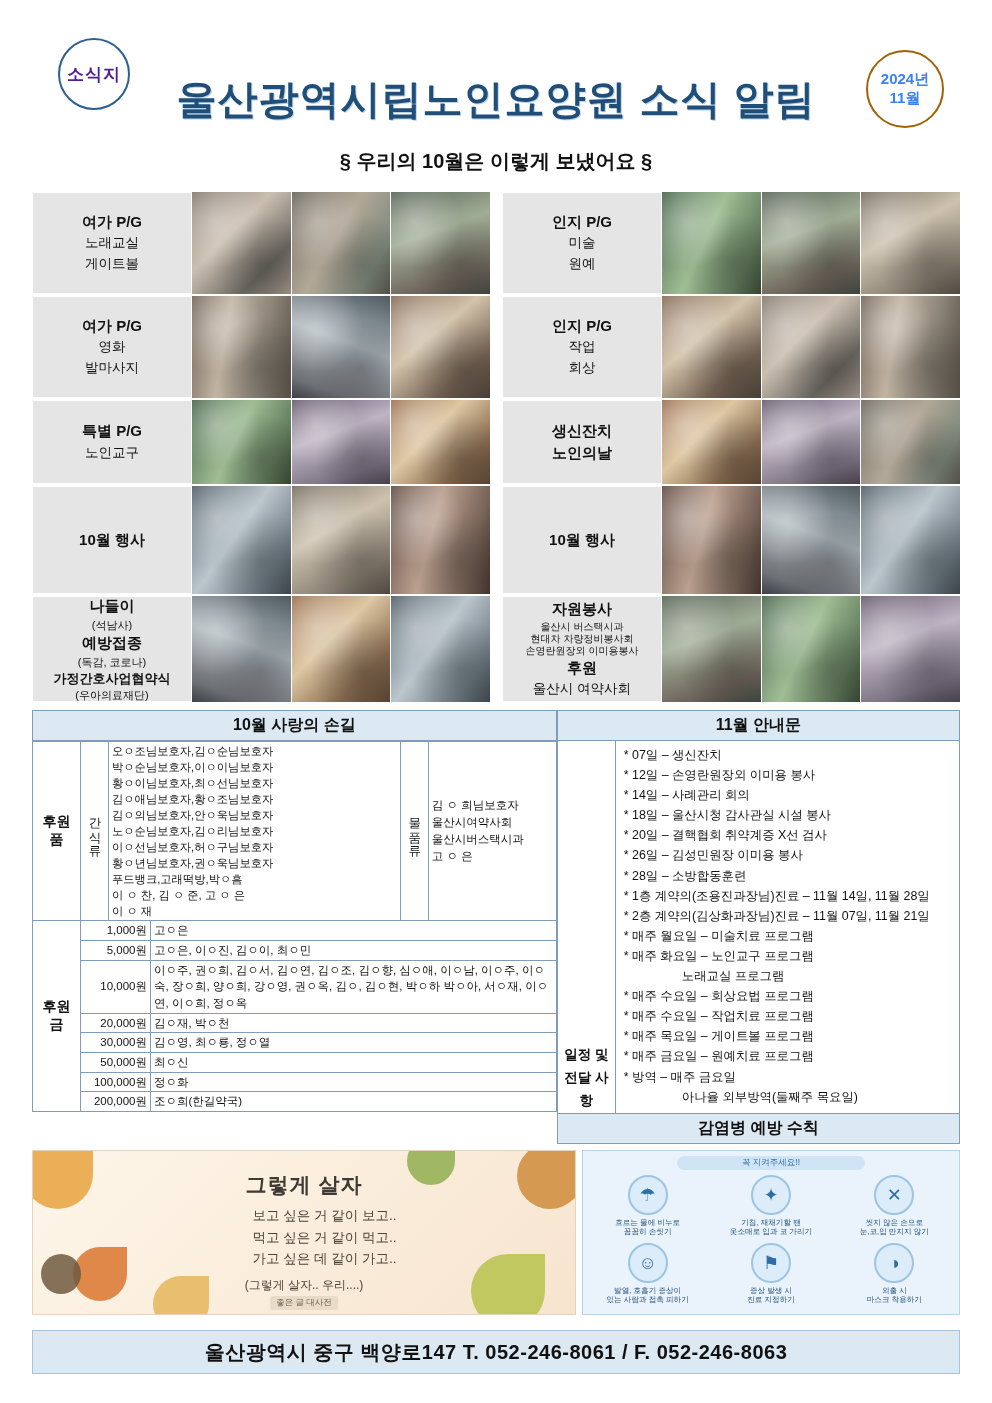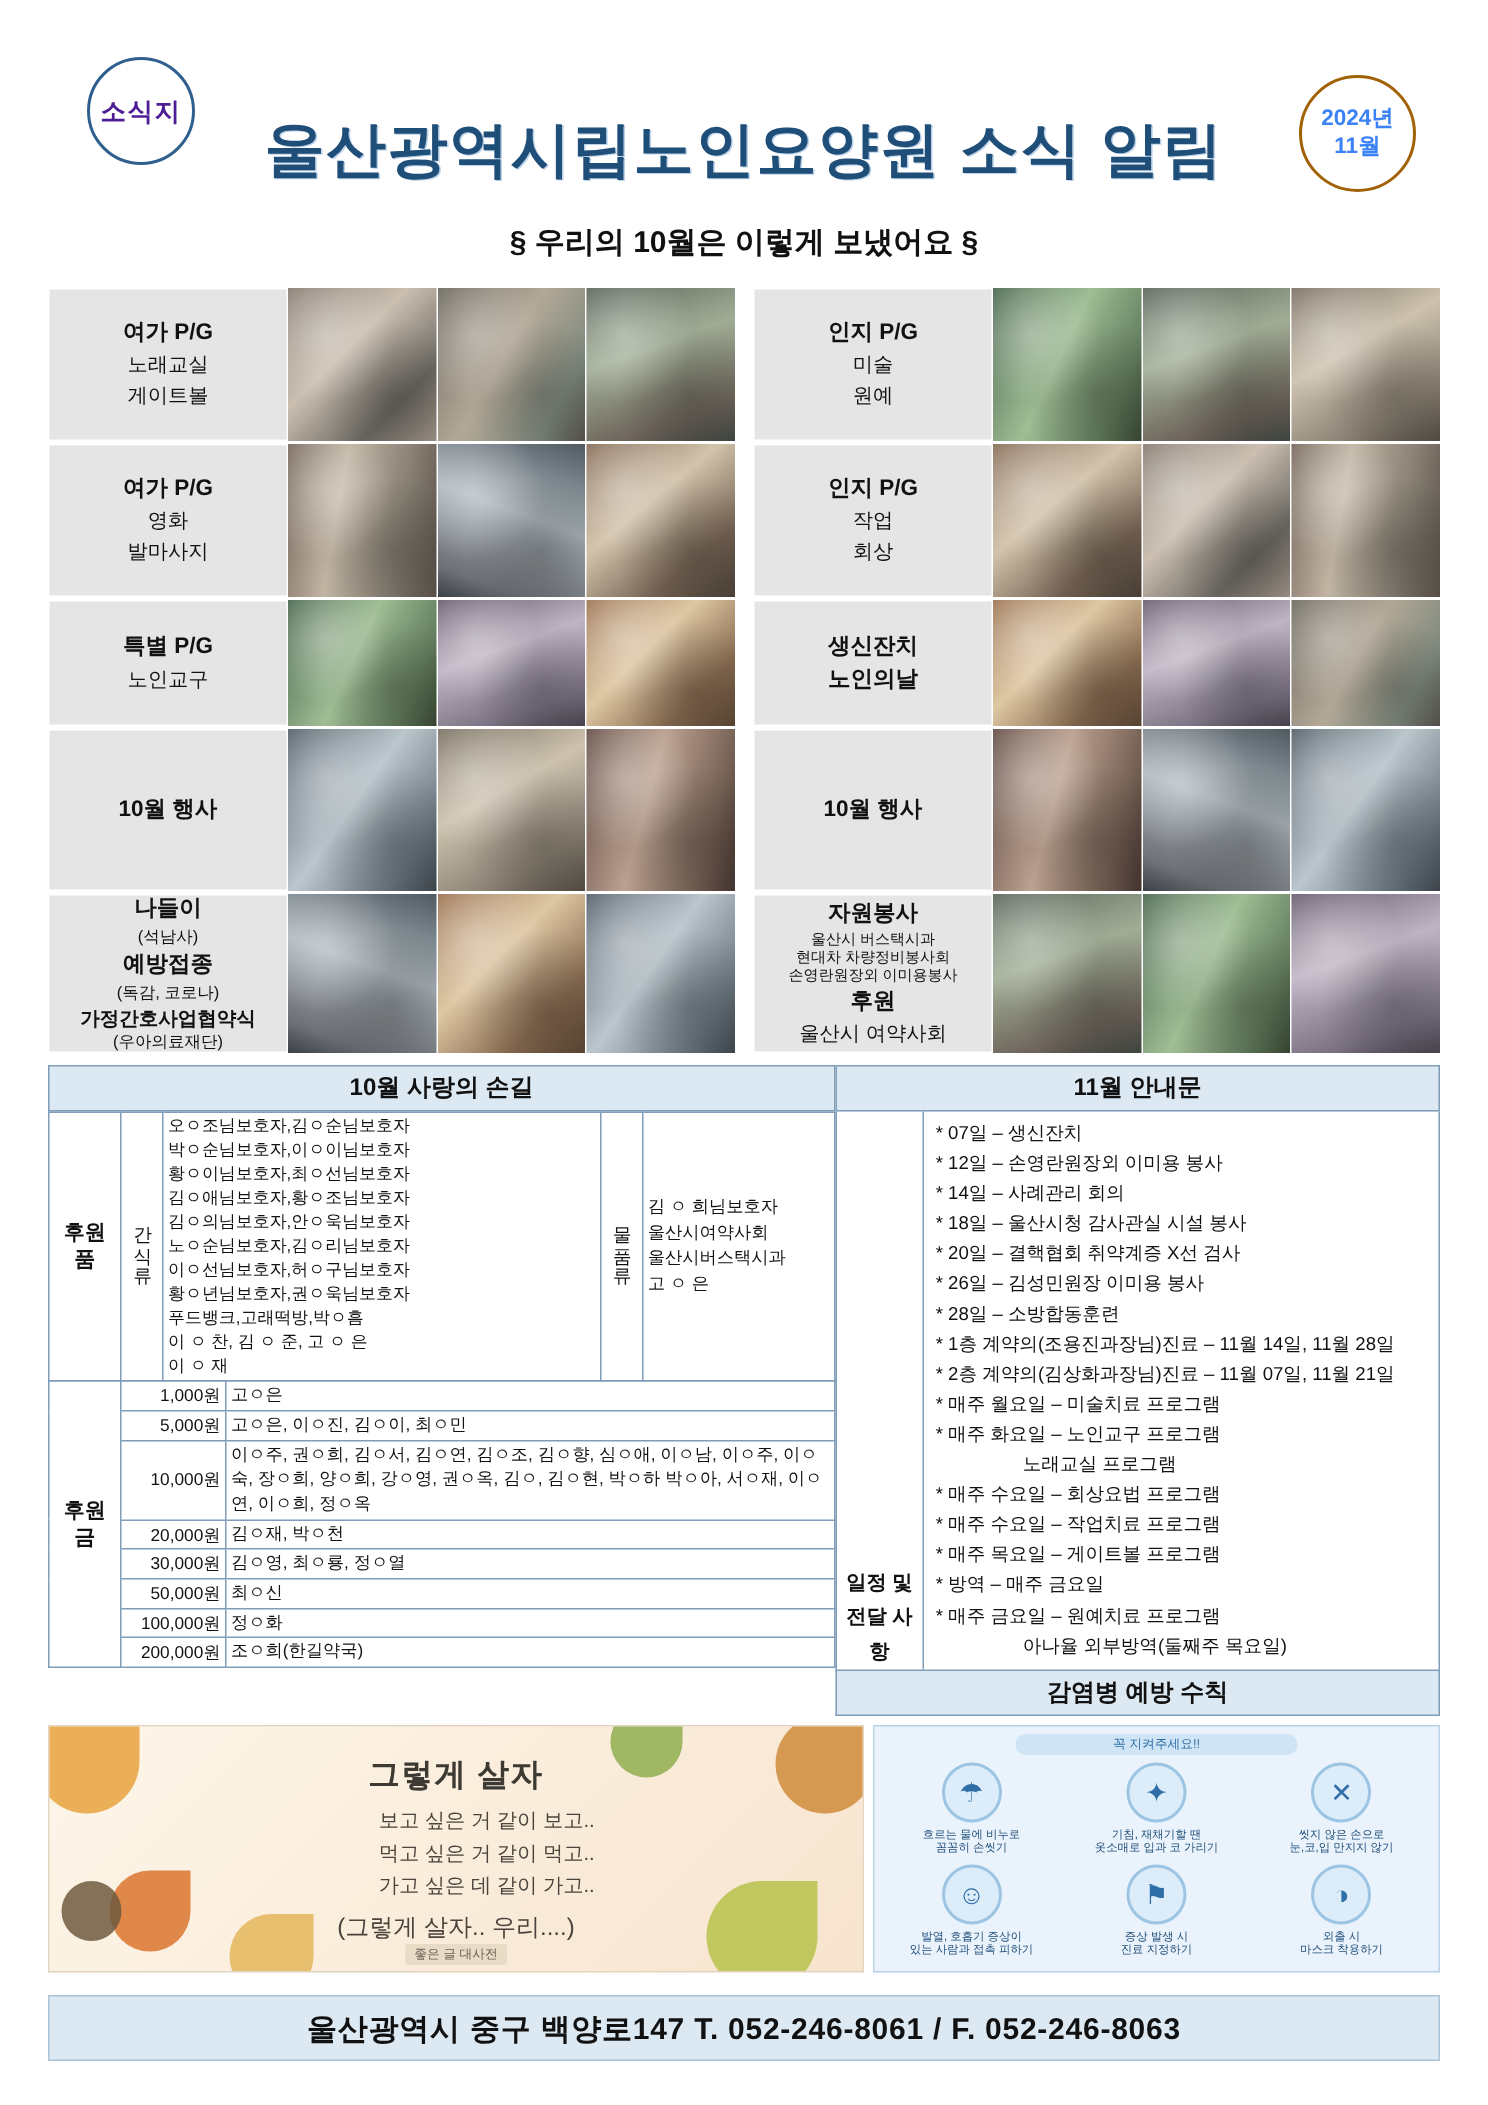--- a/index.html
+++ b/index.html
@@ -127,21 +127,21 @@
   .bottom { position:absolute; left:32px; top:1150px; width:928px; height:165px; display:flex; gap:6px; }
   .poster {
     width: 544px; position: relative; overflow:hidden;
     background: linear-gradient(135deg,#fdf6ea 0%, #fbeedd 45%, #f7e4cf 100%);
     border:1px solid #e4d4bd;
   }
   .poster .leaf { position:absolute; border-radius:50% 0 50% 50%; opacity:.85; }
   .poster-text { position:absolute; inset:0; display:flex; flex-direction:column; align-items:center; justify-content:center; }
   .poster-title { font-size:21px; font-weight:bold; color:#3d3a34; margin-bottom:6px; letter-spacing:1px; }
   .poster-line { font-size:13.5px; color:#4a443c; line-height:1.62;margin-left:41px; }
-  .poster-last { font-size:16px; color:#4a443c; margin-top:7px; }
+  .poster-last { font-size:12px; color:#4a443c; margin-top:7px; }
   .poster-credit { position:absolute; bottom:4px; left:50%; transform:translateX(-50%);
      font-size:8.5px; background:#e9dcc6; color:#6b6155; padding:1px 6px; border-radius:2px; }
 
   .hygiene {
     flex:1; background:#eaf3fb; border:1px solid #b9d3e8; position:relative; padding:4px;
   }
   .hy-top { text-align:center; font-size:8.5px; color:#2f6fa8; background:#cfe4f4; border-radius:8px; margin:1px 90px 5px; padding:1px 0;}
   .hy-grid { display:grid; grid-template-columns:repeat(3,1fr); grid-template-rows:repeat(2,1fr); gap:4px 2px; height:132px; }
   .hy-cell { display:flex; flex-direction:column; align-items:center; justify-content:flex-start; }
   .hy-ic { width:40px; height:40px; border-radius:50%; background:#dcecf8; border:2px solid #9cc5e4;
@@ -403,22 +403,22 @@
               <div>* 26일 – 김성민원장 이미용 봉사</div>
               <div>* 28일 – 소방합동훈련</div>
               <div>* 1층 계약의(조용진과장님)진료 – 11월 14일, 11월 28일</div>
               <div>* 2층 계약의(김상화과장님)진료 – 11월 07일, 11월 21일</div>
               <div>* 매주 월요일 – 미술치료 프로그램</div>
               <div>* 매주 화요일 – 노인교구 프로그램</div>
               <div class="ind">노래교실 프로그램</div>
               <div>* 매주 수요일 – 회상요법 프로그램</div>
               <div>* 매주 수요일 – 작업치료 프로그램</div>
               <div>* 매주 목요일 – 게이트볼 프로그램</div>
+              <div>* 매주 금요일 – 원예치료 프로그램</div>
               <div>* 방역 – 매주 금요일</div>
-              <div>* 매주 금요일 – 원예치료 프로그램</div>
               <div class="ind">아나율 외부방역(둘째주 목요일)</div>
             </div>
           </div>
         </div>
         <div class="prevent-head">감염병 예방 수칙</div>
       </div>
     </div>
   </div>
 
   <div class="bottom">

